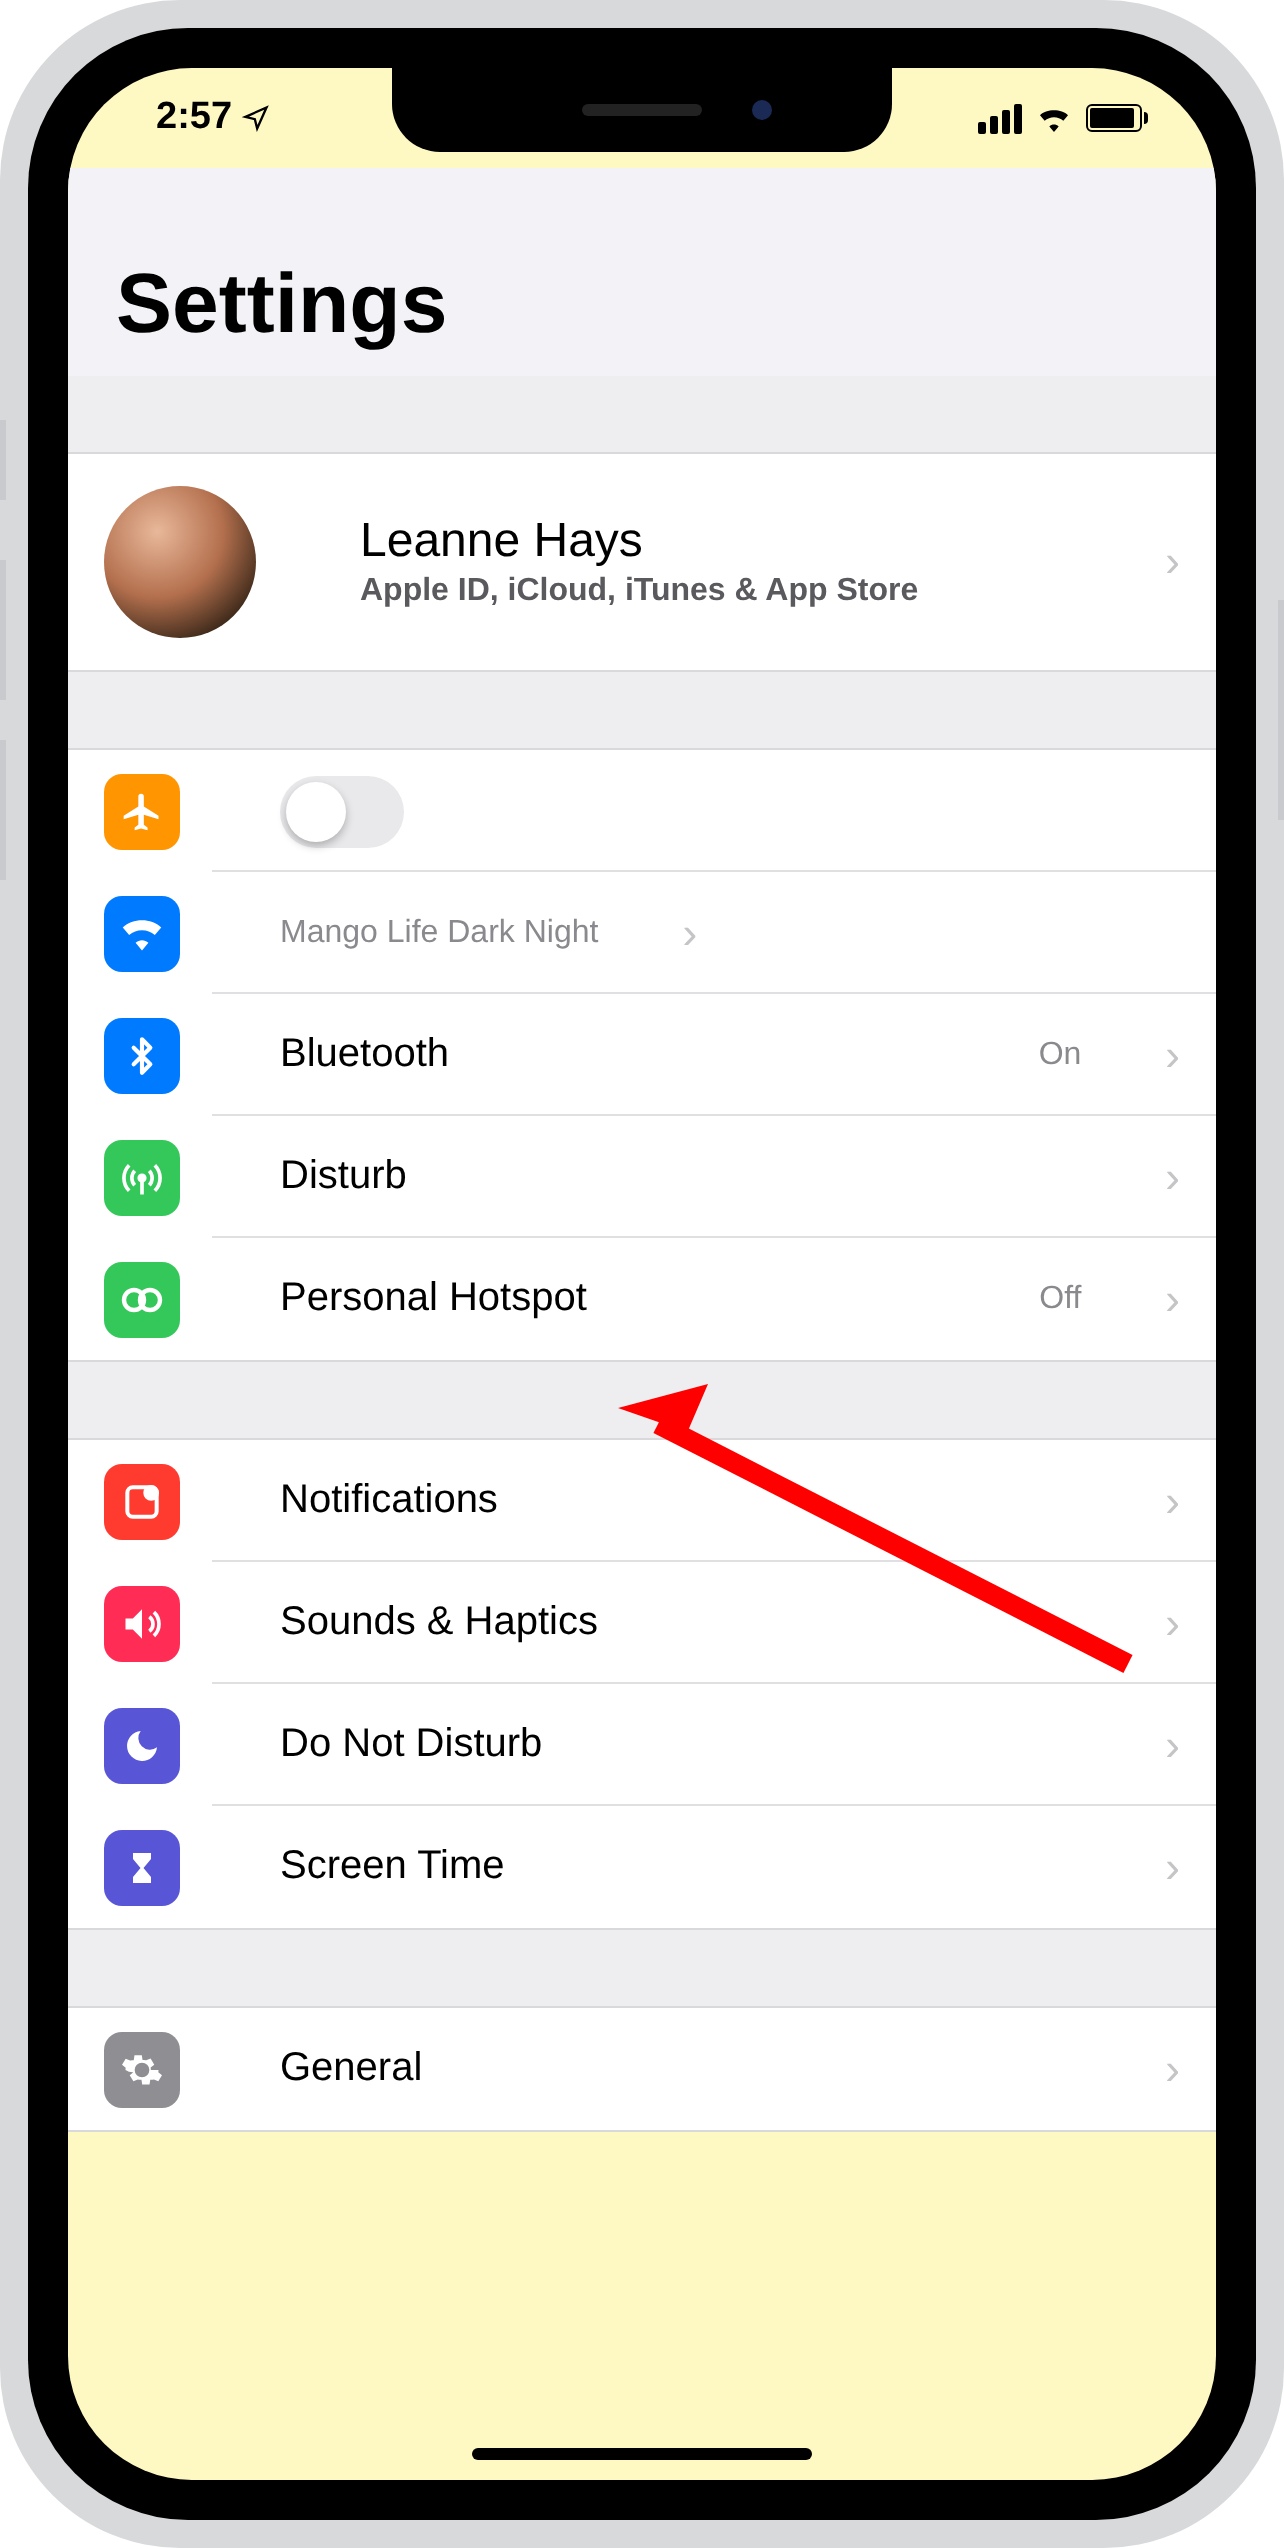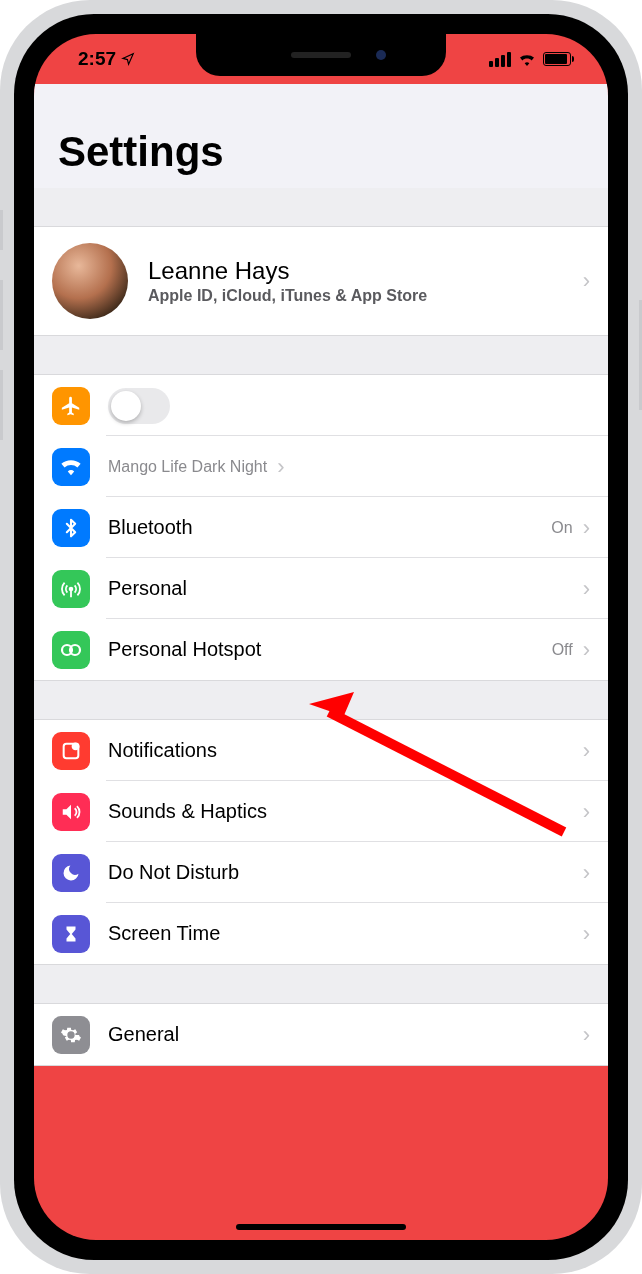--- a/index.html
+++ b/index.html
@@ -20,21 +20,21 @@
   }
   .device-inner {
     width:100%; height:100%;
     background:#000;
     border-radius:72px;
     padding:10px;
   }
   .screen {
     position:relative;
     width:100%; height:100%;
-    background:#ef4444;
+    background:#fef9c3;
     border-radius:62px;
     overflow:hidden;
   }
 
   .notch {
     position:absolute; top:0; left:50%; transform:translateX(-50%);
     width:250px; height:42px; background:#000;
     border-bottom-left-radius:24px; border-bottom-right-radius:24px;
     z-index:50;
     display:flex; align-items:center; justify-content:center; gap:50px;
@@ -73,20 +73,21 @@
   .group { background:#fff; border-top:1px solid #d9d9dc; border-bottom:1px solid #d9d9dc; }
   .group + .group, .spacer + .group { margin-top:0; }
   .spacer { height:38px; background:#eeeef1; }
 
   .row {
     display:flex; align-items:center;
     padding:0 18px 0 18px;
     min-height:61px;
     position:relative;
     background:#fff;
+    gap:32px;
   }
   .row .sep {
     position:absolute; left:72px; right:0; bottom:0; height:1px; background:#e0e0e3;
   }
   .row:last-child .sep { display:none; }
 
   .profile-row { min-height:108px; padding:12px 18px; }
   .avatar {
     width:76px; height:76px; border-radius:50%;
     background:radial-gradient(circle at 35% 30%, #e8b89a 0%, #b4704e 45%, #3a2718 80%);
@@ -231,21 +232,21 @@
         </div>
 
         <div class="row">
           <div class="icon-box" style="background:#34c759">
             <svg width="22" height="22" viewBox="0 0 24 24" fill="none" stroke="#fff" stroke-width="2">
                     <path d="M5 5a10 10 0 0 0 0 14M8 8a6 6 0 0 0 0 8M19 5a10 10 0 0 1 0 14M16 8a6 6 0 0 1 0 8"></path>
                     <circle cx="12" cy="12" r="1.5" fill="#fff"></circle>
                     <line x1="12" y1="13" x2="12" y2="21" stroke="#fff"></line>
                   </svg>
           </div>
-          <span class="row-label">Personal</span>
+          <span class="row-label">Disturb</span>
           <span class="chevron">›</span>
           <div class="sep"></div>
         </div>
 
         <div class="row">
           <div class="icon-box" style="background:#34c759">
             <svg width="24" height="16" viewBox="0 0 24 16" fill="none" stroke="#fff" stroke-width="2.2">
                     <circle cx="8" cy="8" r="5"></circle>
                     <circle cx="16" cy="8" r="5"></circle>
                   </svg>

